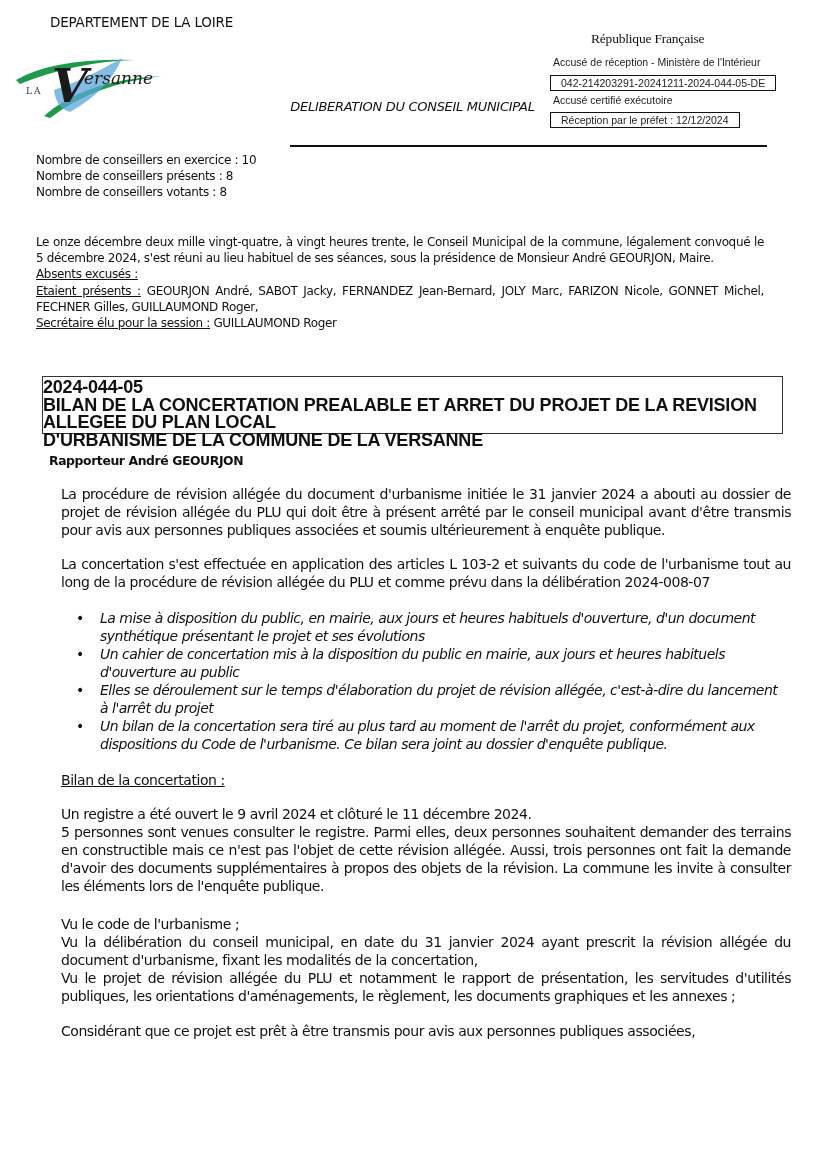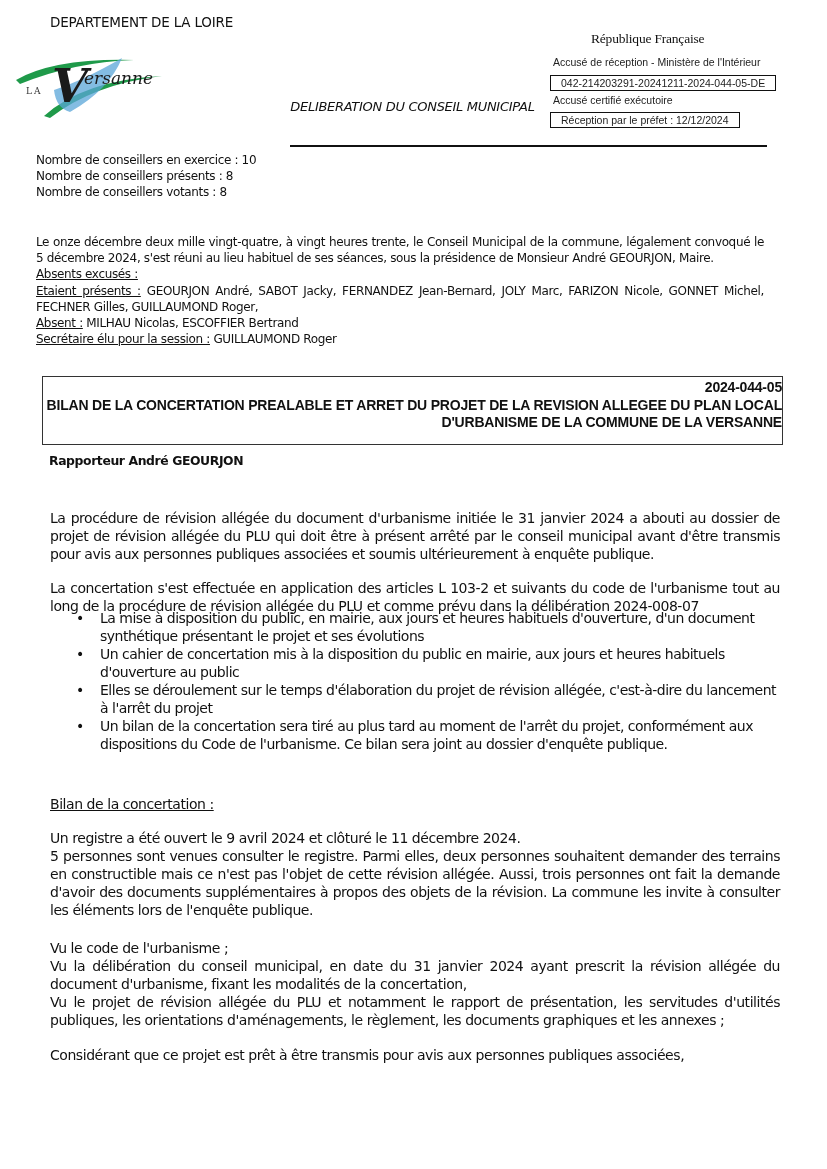--- a/index.html
+++ b/index.html
@@ -17,29 +17,29 @@
     .s1 { left: 547px; top: 56px; }
     .s2 { left: 544px; top: 75px; }
     .s3 { left: 547px; top: 94px; }
     .s4 { left: 544px; top: 112px; }
     .hrule { left: 290px; top: 145px; width: 477px; height: 2px; background: #111; }
     .body-text { left: 36px; width: 728px; font-size: 12px; line-height: 16.2px; letter-spacing: -0.35px; }
     .counts { top: 152px; }
     .intro { top: 234px; text-align: justify; }
     .u { text-decoration: underline; }
     .box {
-      left: 42px; top: 376px; width: 741px; height: 69px; border: 1.5px solid #333;
-      text-align: right; font-family: "Liberation Sans", sans-serif; font-weight: bold;
-      font-size: 14px; line-height: 17.5px; padding-top: 2px; box-sizing: border-box; letter-spacing: -0.2px;
+      left: 42px; top: 376px; width: 741px; height: 58px; border: 1.5px solid #333;
+      text-align: left; font-family: "Liberation Sans", sans-serif; font-weight: bold;
+      font-size: 18px; line-height: 17.5px; padding-top: 2px; box-sizing: border-box; letter-spacing: -0.2px;
     }
     .rapporteur { left: 49px; top: 453px; font-weight: bold; font-size: 12.4px; letter-spacing: -0.4px; }
-    .para { font-size: 14px; line-height: 18px; letter-spacing: -0.45px; left: 50px; width: 730px; text-align: justify; margin-top: 24px; }
+    .para { font-size: 14px; line-height: 18px; letter-spacing: -0.45px; left: 61px; width: 730px; text-align: justify; }
     .p1 { top: 485px; }
     .p2 { top: 555px; }
-    .bullets { left: 100px; top: 609px; width: 680px; font-size: 14px; line-height: 18px; letter-spacing: -0.5px; margin: 0; padding: 0; list-style: none; }
+    .bullets { left: 100px; top: 609px; width: 680px; font-size: 14px; line-height: 18px; font-style: italic; letter-spacing: -0.5px; margin: 0; padding: 0; list-style: none; }
     .bullets li { position: relative; margin: 0; }
     .bullets li::before { content: "\2022"; position: absolute; left: -24px; font-style: normal; }
     .p-bilan-h { top: 771px; text-decoration: underline; }
     .p3 { top: 805px; }
     .p4 { top: 915px; }
     .p5 { top: 1022px; }
   </style>
 </head>
 <body>
 
@@ -71,21 +71,20 @@
 <div class="abs body-text counts">
   <div>Nombre de conseillers en exercice : 10</div>
   <div>Nombre de conseillers présents : 8</div>
   <div>Nombre de conseillers votants : 8</div>
 </div>
 
 <div class="abs body-text intro">
   <div>Le onze décembre deux mille vingt-quatre, à vingt heures trente, le Conseil Municipal de la commune, légalement convoqué le 5 décembre 2024, s'est réuni au lieu habituel de ses séances, sous la présidence de Monsieur André GEOURJON, Maire.</div>
   <div><span class="u">Absents excusés :</span></div>
   <div><span class="u">Etaient présents :</span><span> GEOURJON André, SABOT Jacky, FERNANDEZ Jean-Bernard, JOLY Marc, FARIZON Nicole, GONNET Michel, FECHNER Gilles, GUILLAUMOND Roger,</span></div>
-  <div><span class="u">Absent :</span><span> MILHAU Nicolas, ESCOFFIER Bertrand</span></div>
   <div><span class="u">Secrétaire élu pour la session :</span><span> GUILLAUMOND Roger</span></div>
 </div>
 
 <div class="abs box">
   <div>2024-044-05</div>
   <div>BILAN DE LA CONCERTATION PREALABLE ET ARRET DU PROJET DE LA REVISION ALLEGEE DU PLAN LOCAL</div>
   <div>D'URBANISME DE LA COMMUNE DE LA VERSANNE</div>
 </div>
 
 <div class="abs rapporteur">Rapporteur André GEOURJON</div>

